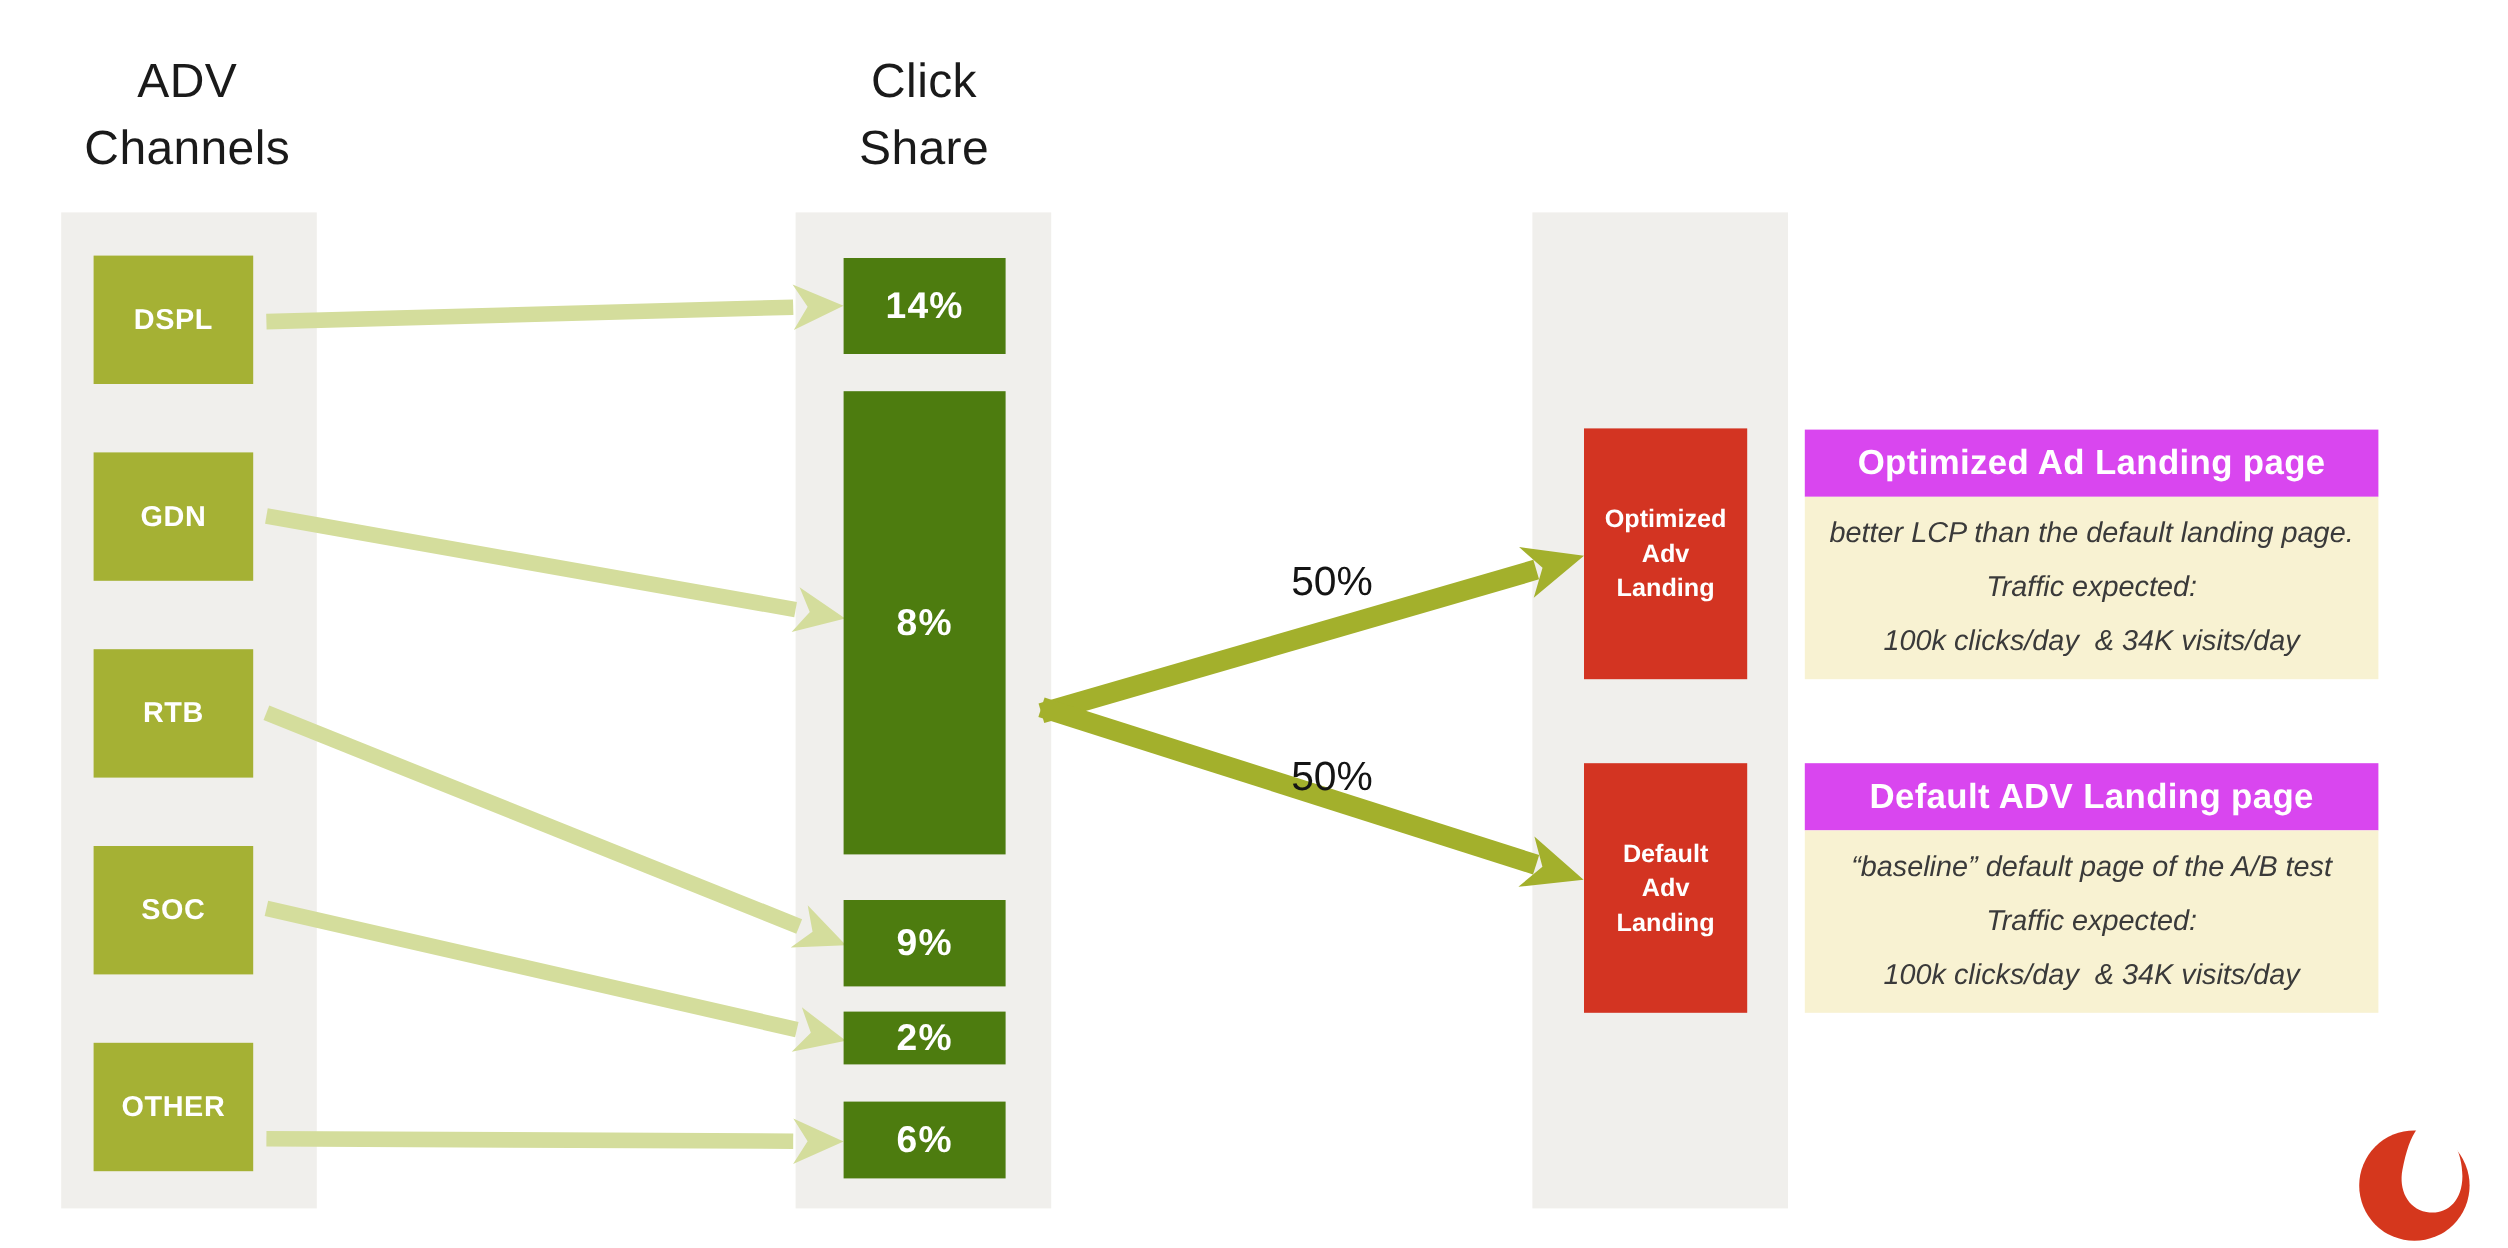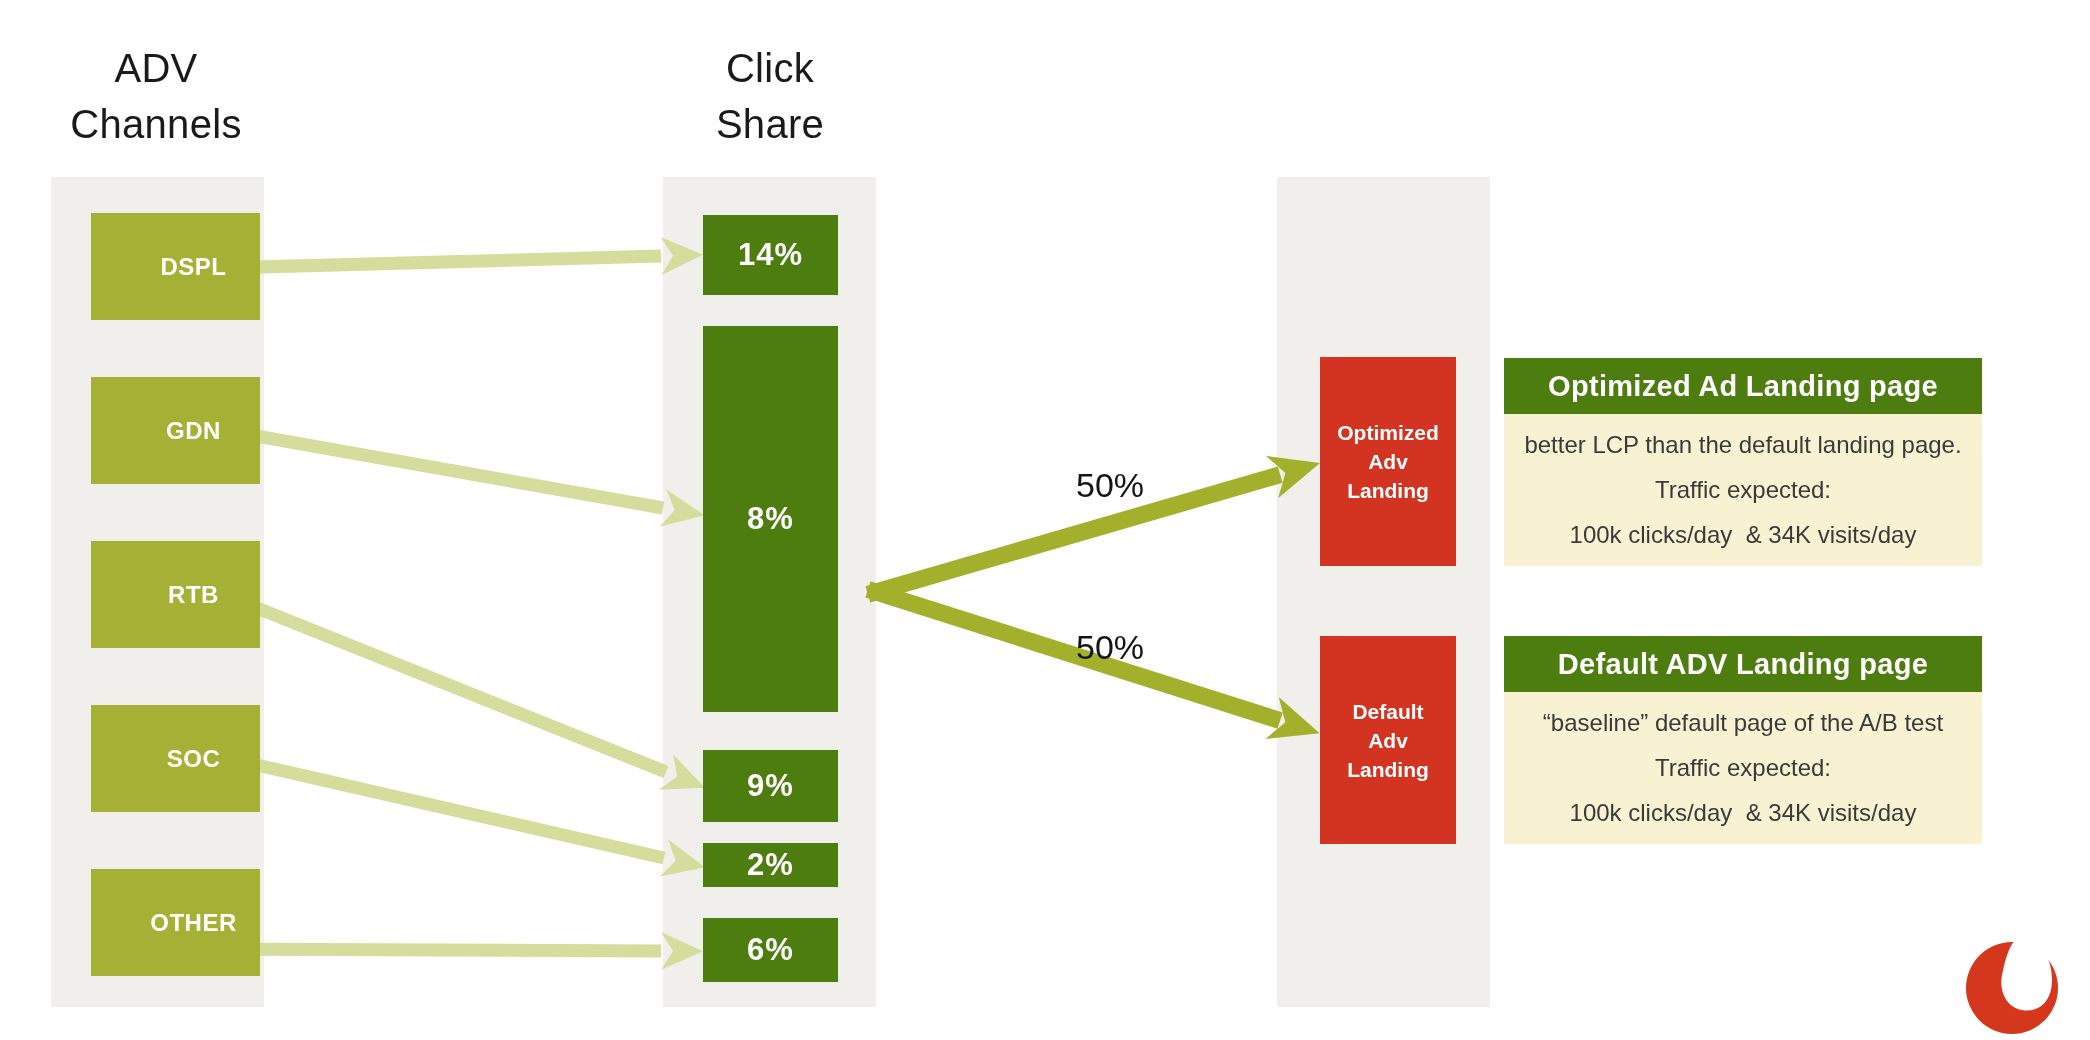--- a/index.html
+++ b/index.html
@@ -14,48 +14,49 @@
   .arrow-layer{position:absolute;left:0;top:0;z-index:1;}
   .hdr{
     position:absolute;top:40px;width:320px;text-align:center;
     font-size:40px;line-height:56px;color:#1a1a1a;white-space:pre-line;
     letter-spacing:0.3px;z-index:2;
   }
   .hdr.h1{left:-4px;}
   .hdr.h2{left:610px;}
   .hdr.h3{left:1223px;}
   .chan{
-    position:absolute;left:91px;width:133px;height:107px;background:#a5b134;
+    position:absolute;left:78px;width:133px;height:107px;background:#a5b134;
     color:#ffffff;font-weight:bold;font-size:24px;letter-spacing:0.5px;
-    display:flex;align-items:center;justify-content:center;z-index:2;padding-left:36px;
+    display:flex;align-items:center;justify-content:center;z-index:2;
   }
   .share{
     position:absolute;left:703px;width:135px;background:#4d7c0f;
     color:#ffffff;font-weight:bold;font-size:31px;letter-spacing:1px;
     display:flex;align-items:center;justify-content:center;z-index:2;
   }
   .landing{
     position:absolute;left:1320px;width:136px;background:#d33422;
     color:#ffffff;font-weight:bold;font-size:21px;line-height:29px;
     text-align:center;white-space:pre-line;
     display:flex;align-items:center;justify-content:center;z-index:2;
   }
   .pct{
     position:absolute;width:150px;text-align:center;font-size:34px;
     color:#141414;z-index:2;
   }
   .card{position:absolute;left:1504px;width:478px;z-index:2;}
   .card-title{
-    height:56px;background:#4d7c0f;color:#ffffff;font-weight:bold;
+    height:56px;background:#d946ef;color:#ffffff;font-weight:bold;
     font-size:29px;line-height:56px;text-align:center;letter-spacing:0.3px;
   }
   .card-body{
     background:#f8f2d2;display:flex;flex-direction:column;justify-content:center;
     text-align:center;font-size:24px;line-height:36px;gap:9px;color:#3a3a3a;
     padding:0 10px;
+    font-style:italic;
   }
   .card.k1 .card-body{height:152px;}
   .card.k2 .card-body{height:152px;}
   .body-line{white-space:pre-wrap;}
 </style>
 </head>
 <body>
 
 <div class="canvas">
 

